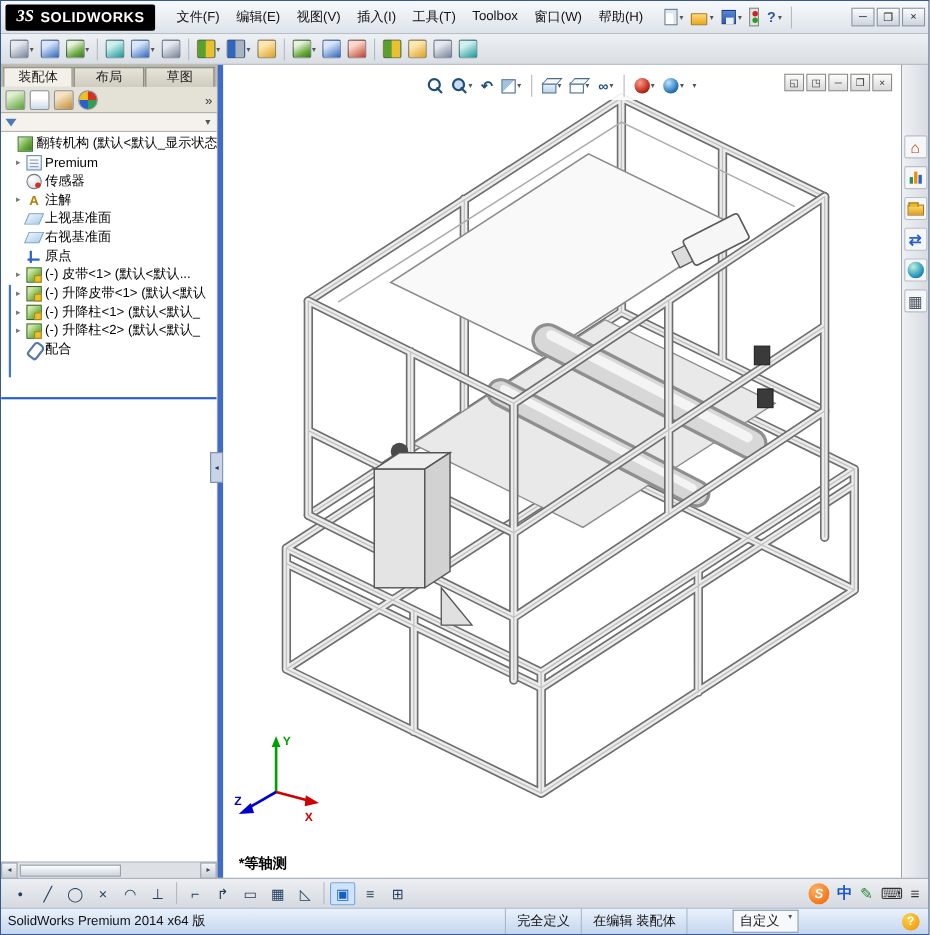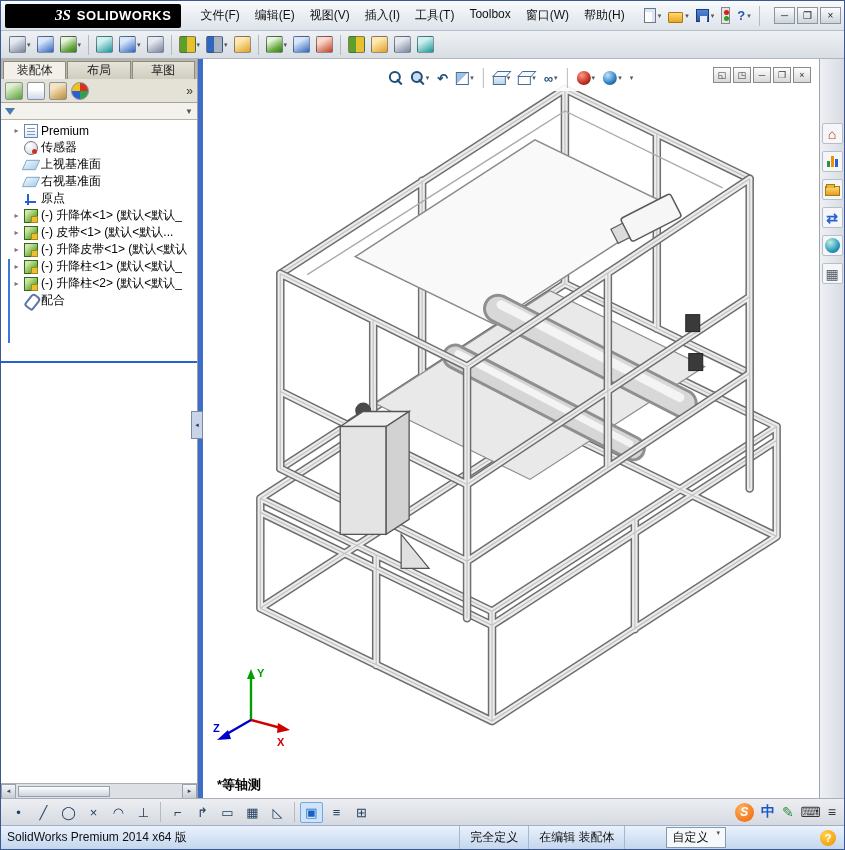--- a/index.html
+++ b/index.html
@@ -6,21 +6,21 @@
   html,body { background:#9aa4b2; }
   body { font-family:"Liberation Sans", sans-serif; }
 
   .window{width:845px;height:850px;border:1px solid #39598f;display:flex;flex-direction:column;
     background:#dfe2e7;position:relative;overflow:hidden;}
 
   
   .titlebar{height:30px;background:linear-gradient(#f8fafc,#dde3ea);display:flex;align-items:center;
     border-bottom:1px solid #b8bec6;padding-left:4px;flex:none;}
   .logo{background:#000;color:#fff;height:24px;display:flex;align-items:center;padding:0 10px;gap:6px;border-radius:2px;}
-  .logo-mark{font-style:italic;font-weight:bold;font-size:15px;font-family:"Liberation Serif",serif;margin-left:40px;}
+  .logo-mark{font-style:italic;font-weight:bold;font-size:15px;font-family:"Liberation Serif",serif;}
   .logo-text{font-weight:bold;font-size:13px;letter-spacing:.5px;}
   .menubar{display:flex;margin-left:12px;gap:1px;}
   .menu-item{padding:4px 7px;font-size:12px;color:#111;white-space:nowrap;}
   .tb-quick{margin-left:10px;display:flex;align-items:center;gap:3px;}
   .qi{height:22px;display:flex;align-items:center;gap:2px;padding:0 2px;}
   .dd{font-size:7px;color:#555;}
   .ic-new{width:12px;height:15px;background:#fff;border:1px solid #6a7a8c;box-shadow:inset -3px 3px 0 #dce6f0;}
   .ic-open{width:15px;height:11px;background:linear-gradient(#ffd878,#e8a820);border:1px solid #a87a10;border-radius:1px;margin-top:3px;}
   .ic-save{width:13px;height:13px;background:linear-gradient(#5588d8,#2a56a8);border:1px solid #1a3a78;position:relative;}
   .ic-save::before{content:"";position:absolute;left:3px;top:6px;width:7px;height:6px;background:#e8eef8;}
@@ -312,49 +312,54 @@
         <span class="fm-ic fm3"></span>
         <span class="fm-ic fm4"></span>
         <span class="fm-overflow">»</span>
       </div>
       <div class="filter-row">
         <span class="funnel"></span>
         <span class="filter-dd">▼</span>
       </div>
 
       <div class="tree">
+        <div class="trow">
+          <span class="exp"></span>
+          <span class="ticon ti-assembly"></span>
+          <span class="tlabel">翻转机构 (默认&lt;默认_显示状态</span>
+        </div>
         <div class="trow child">
           <span class="exp has"></span>
           <span class="ticon ti-history"></span>
           <span class="tlabel">Premium</span>
         </div>
         <div class="trow child">
           <span class="exp"></span>
           <span class="ticon ti-sensors"></span>
           <span class="tlabel">传感器</span>
         </div>
         <div class="trow child">
+          <span class="exp has"></span>
+          <span class="ticon ti-annot"></span>
+          <span class="tlabel">注解</span>
+        </div>
+        <div class="trow child">
           <span class="exp"></span>
           <span class="ticon ti-plane"></span>
           <span class="tlabel">上视基准面</span>
         </div>
         <div class="trow child">
           <span class="exp"></span>
           <span class="ticon ti-plane"></span>
           <span class="tlabel">右视基准面</span>
         </div>
         <div class="trow child">
           <span class="exp"></span>
           <span class="ticon ti-origin"></span>
           <span class="tlabel">原点</span>
-        </div>
-        <div class="trow child">
-          <span class="exp has"></span>
-          <span class="ticon ti-comp"></span>
-          <span class="tlabel">(-) 升降体&lt;1&gt; (默认&lt;默认_</span>
         </div>
         <div class="trow child">
           <span class="exp has"></span>
           <span class="ticon ti-comp"></span>
           <span class="tlabel">(-) 皮带&lt;1&gt; (默认&lt;默认...</span>
         </div>
         <div class="trow child">
           <span class="exp has"></span>
           <span class="ticon ti-comp"></span>
           <span class="tlabel">(-) 升降皮带&lt;1&gt; (默认&lt;默认</span>

